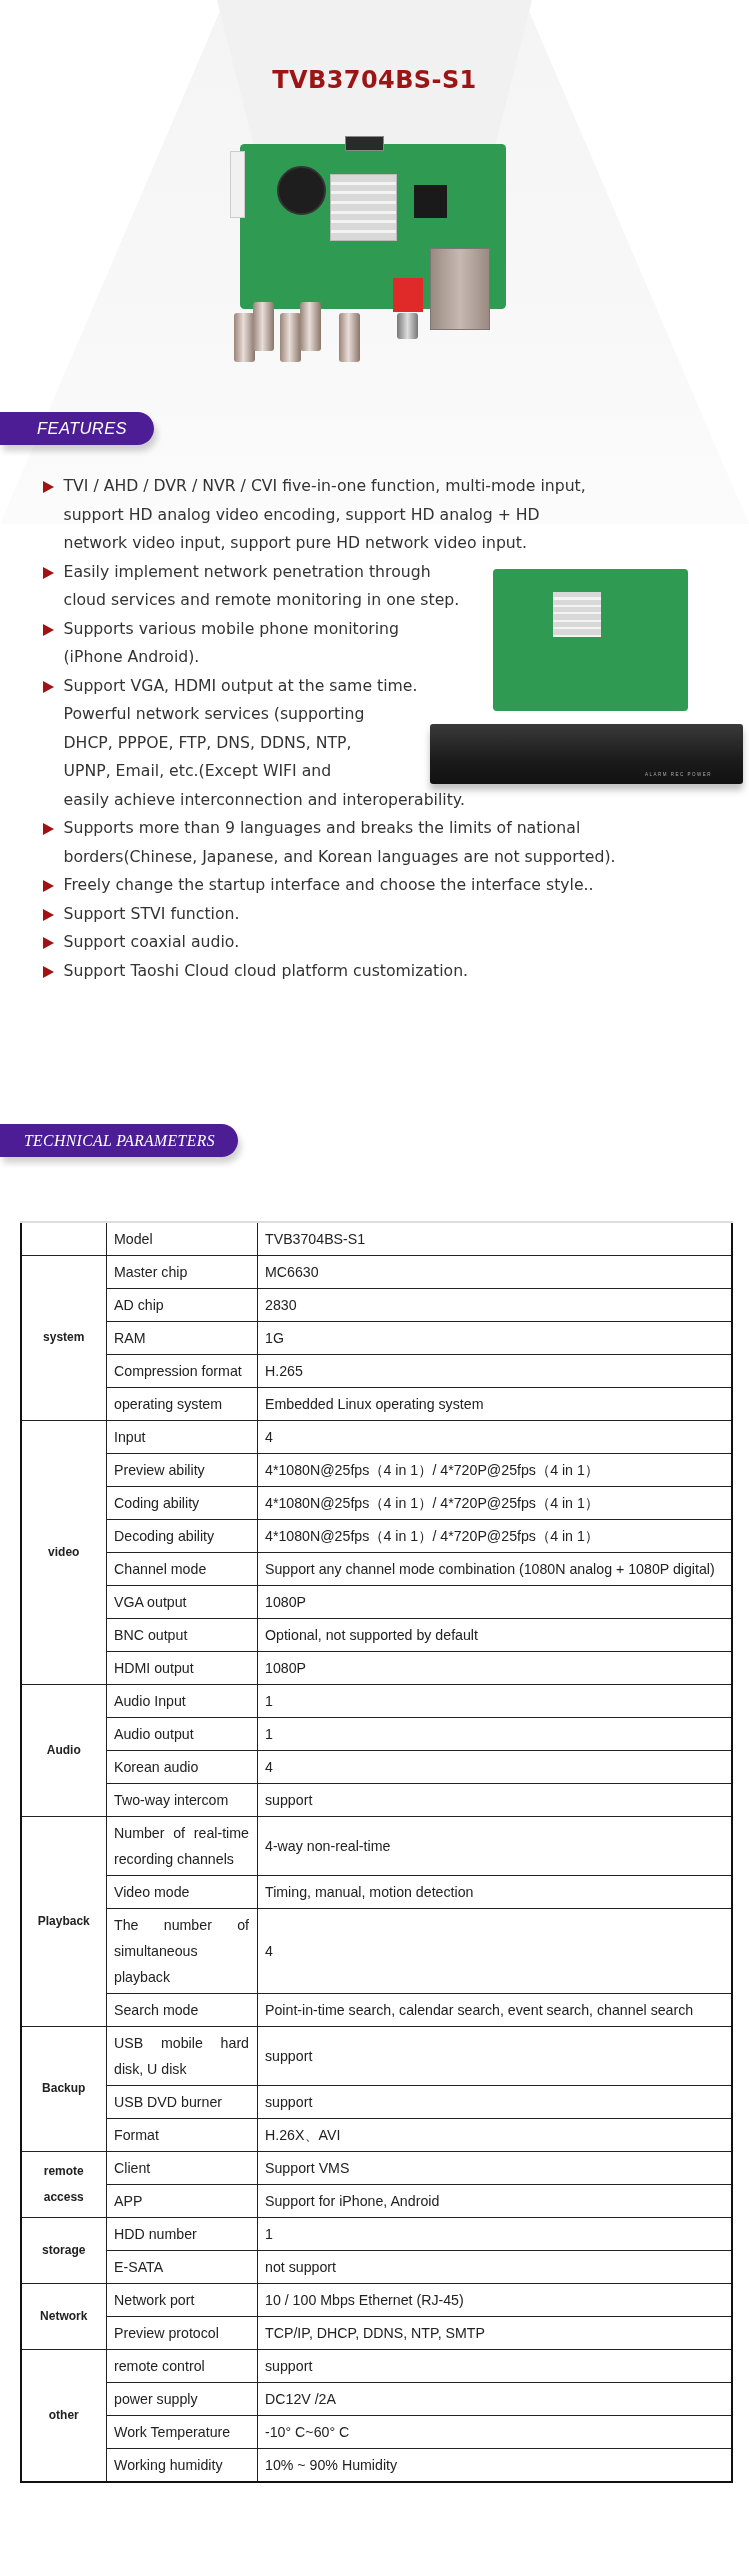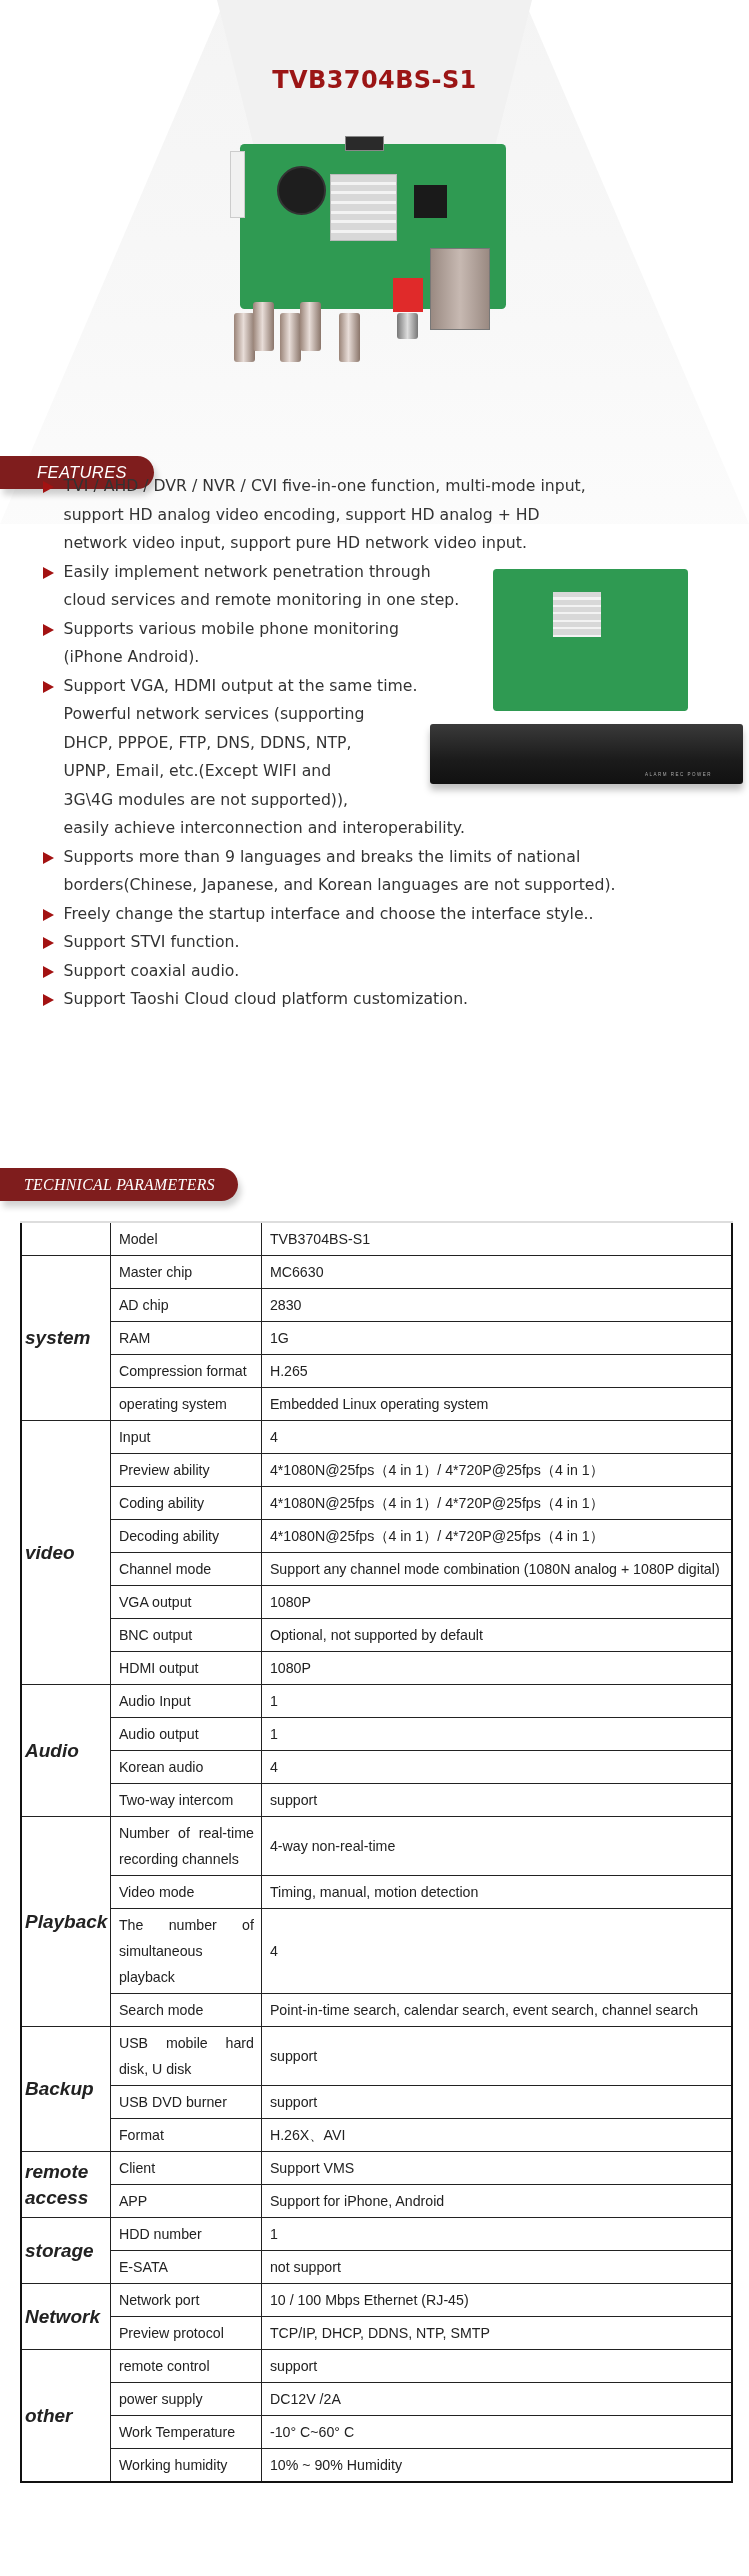--- a/index.html
+++ b/index.html
@@ -22,23 +22,23 @@
     background: repeating-linear-gradient(180deg, #d8d8d8 0 6.7px, #f3f3f3 6.7px 9.7px); border: 0.7px solid #bbb; }
   .pcb .batt { position: absolute; left: 37px; top: 22.5px; width: 49px; height: 49px; border-radius: 50%; background: #1e1e1e; border: 2.2px solid #333; }
   .pcb .chip { position: absolute; left: 174px; top: 41px; width: 33px; height: 33px; background: #1a1a1a; }
   .pcb .hdmi { position: absolute; left: 105px; top: -7.5px; width: 39px; height: 15px; background: #2a2a2a; border: 1.5px solid #888; }
   .pcb .conn { position: absolute; left: -10.5px; top: 7.5px; width: 15px; height: 67px; background: #f1f1f1; border: 0.7px solid #ccc; }
   .board .bnc { position: absolute; width: 21px; height: 49px; background: linear-gradient(90deg, #9a8478, #e8ddd8 45%, #8a756a); border-radius: 3px; }
   .board .rca { position: absolute; left: 174px; top: 142px; width: 30px; height: 34px; background: #e02a2a; }
   .board .rca2 { position: absolute; left: 178px; top: 177px; width: 21px; height: 25.5px; background: linear-gradient(90deg,#777,#ddd,#777); border-radius: 3px; }
   .board .rj45 { position: absolute; left: 211px; top: 112px; width: 60px; height: 82px; background: linear-gradient(90deg,#9a8a82,#c7b9b2,#9a8a82); border: 0.7px solid #777; }
 
-  .banner { position: absolute; left: 0; height: 33px; background: #7f1d1d;
+  .banner { position: absolute; left: 0; height: 33px; background: #4c1d95;
     border-radius: 0 16.5px 16.5px 0; box-shadow: 3px 6px 6px rgba(0,0,0,0.18); color: #fff;
-    font-style: italic; display: flex; align-items: center; margin-top: 44px; }
+    font-style: italic; display: flex; align-items: center; }
   .banner.features { top: 412px; width: 154px; padding-left: 37px; font-size: 16.5px; font-family: "Liberation Sans", sans-serif; letter-spacing: 0.4px; }
   .banner.tech { top: 1124px; width: 238px; padding-left: 24px; font-size: 15.7px; font-family: Liberation Serif, serif; letter-spacing: 0.4px; }
 
   .features-list { position: absolute; left: 41px; top: 472px; width: 674px; list-style: none; }
   .features-list li { position: relative; padding-left: 22.5px; font-size: 16.5px; line-height: 28.5px; color: #333; font-family: "DejaVu Sans", sans-serif; }
   .features-list li .bullet { position: absolute; left: 1.5px; top: 9px; width: 0; height: 0;
     border-top: 6px solid transparent; border-bottom: 6px solid transparent; border-left: 11.2px solid #a31212; }
   .features-list li .line { display: block; white-space: nowrap; font-size: 15.7px; }
 
   .product2 { position: absolute; left: 418px; top: 563px; width: 330px; height: 225px; }
@@ -46,21 +46,21 @@
   .product2 .pcb2 .heat { position: absolute; left: 60px; top: 22.5px; width: 48px; height: 45px;
     background: repeating-linear-gradient(180deg, #d8d8d8 0 5.2px, #f3f3f3 5.2px 7.5px); }
   .product2 .case { position: absolute; left: 12px; top: 161px; width: 313px; height: 60px;
     background: linear-gradient(180deg, #3a3a3a 0%, #1b1b1b 60%, #111 100%); border-radius: 3px;
     box-shadow: 0 6px 7.5px rgba(0,0,0,0.25); }
   .product2 .case .leds { position: absolute; right: 31px; bottom: 7.5px; color: #aaa; font-size: 4.5px; letter-spacing: 1.5px; }
 
   .spec-table { position: absolute; left: 20px; top: 1221px; width: 713px; border-collapse: collapse; border: 2.2px solid #111;
     font-family: "Liberation Sans", "DejaVu Sans", sans-serif; font-size: 14.2px; color: #222; }
   .spec-table td { border: 1.5px solid #222; padding: 3px 7.5px; vertical-align: middle; line-height: 26px; }
-  .spec-table td.group { width: 85px; font-weight: bold; font-size: 19px; line-height: 25.5px; padding: 1.5px 3px; font-style: italic; }
+  .spec-table td.group { width: 85px; text-align: center; font-weight: bold; font-size: 12px; line-height: 25.5px; padding: 1.5px 3px; }
   .spec-table td.param { width: 151px; text-align: justify; }
   .spec-table td.value { text-align: justify; }
   .spec-table tr.firstrow td { border-top: 2.2px solid #ddd; }
 </style>
 </head>
 <body>
 
 <div class="hero">
   <div class="tri"></div>
   <div class="tri2"></div>
@@ -106,21 +106,20 @@
       <span class="bullet"></span>
       <span class="line">Supports various mobile phone monitoring</span>
       <span class="line"> (iPhone Android).</span>
     </li>
     <li>
       <span class="bullet"></span>
       <span class="line">Support VGA, HDMI output at the same time.</span>
       <span class="line">Powerful network services (supporting</span>
       <span class="line"> DHCP, PPPOE, FTP, DNS, DDNS, NTP,</span>
       <span class="line"> UPNP, Email, etc.(Except WIFI and</span>
-      <span class="line"> 3G\4G modules are not supported)),</span>
       <span class="line"> easily achieve interconnection and interoperability.</span>
     </li>
     <li>
       <span class="bullet"></span>
       <span class="line">Supports more than 9 languages and breaks the limits of national</span>
       <span class="line"> borders(Chinese, Japanese, and Korean languages are not supported).</span>
     </li>
     <li>
       <span class="bullet"></span>
       <span class="line">Freely change the startup interface and choose the interface style..</span>

